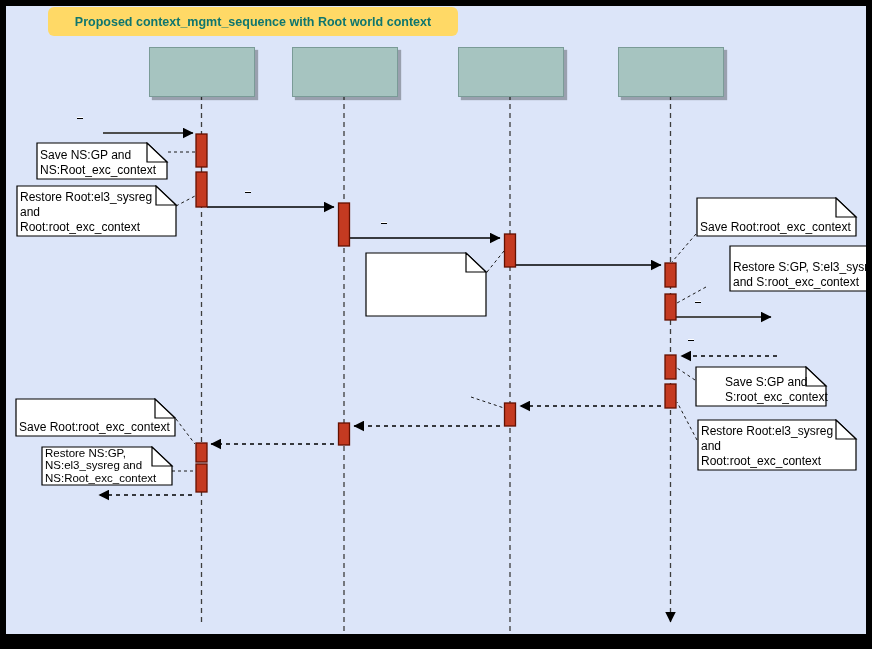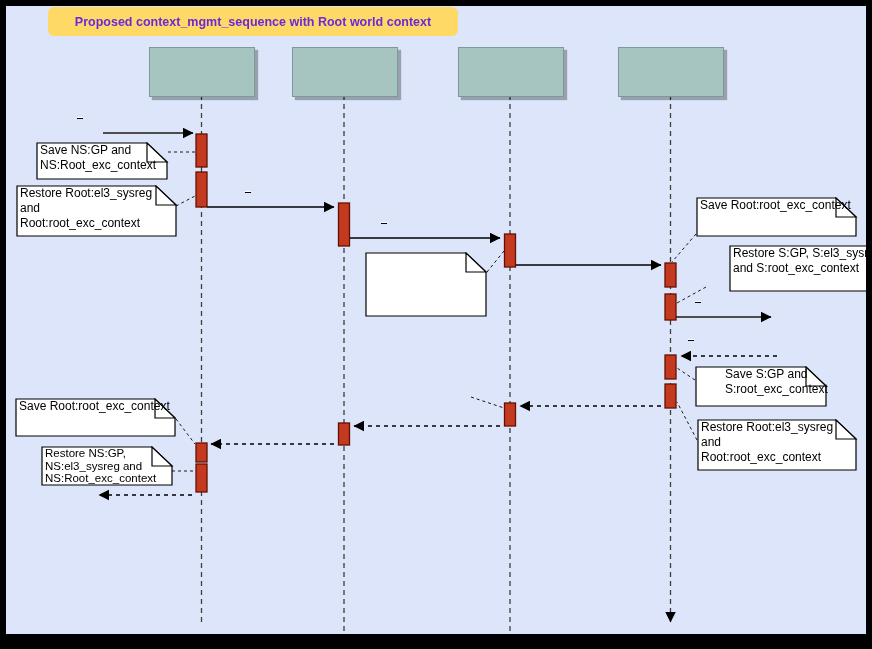--- a/index.html
+++ b/index.html
@@ -18,38 +18,38 @@
   #frame{
     position:absolute; inset:0; z-index:50; pointer-events:none;
     border-style:solid; border-color:var(--frame);
     border-width:6px 6px 15px 6px;
   }
   #diagram-svg{position:absolute; left:0; top:0; z-index:1;}
   .title{
     position:absolute; left:48px; top:7px; width:410px; height:29px;
     background:var(--title-fill); border-radius:6px; z-index:5;
     display:flex; align-items:center; justify-content:center;
-    font-size:12.5px; font-weight:bold; color:#6d28d9;
+    font-size:12.5px; font-weight:bold; color:#0f766e;
   }
   .actor{
     position:absolute; height:48px; z-index:4;
     background:var(--actor-fill); border:1px solid var(--actor-border);
     box-shadow:3px 3px 1px rgba(0,0,0,0.30);
     display:flex; align-items:center; justify-content:center;
     font-size:12.5px; color:#111;
   }
   .msg-label{
     position:absolute; z-index:6; white-space:nowrap;
     font-size:11.5px; line-height:14px; color:#000;
     background:#fff; padding:0 3px 1px 3px;
     border-bottom:1px solid var(--line);
   }
   .note{
     position:absolute; z-index:7;
-    display:flex; align-items:flex-start;
+    display:flex; align-items:flex-end;
     font-size:12px; line-height:15px; color:#000;
   }
   .note.small{font-size:11.5px; line-height:12.5px;}
   .note-shape{position:absolute; left:0; top:0; z-index:1;}
   .note-text{position:relative; z-index:2; padding:1px 4px; white-space:pre-line;}
 </style>
 </head>
 <body style="--bg: #dce5f9; --frame: #000000; --title-fill: #FFD966; --actor-fill: #A6C4C0; --actor-border: #7A9B97; --act-fill: #C43A21; --act-border: #641000; --note-fill: #ffffff; --line: #000000;">
 
 <div id="stage">

